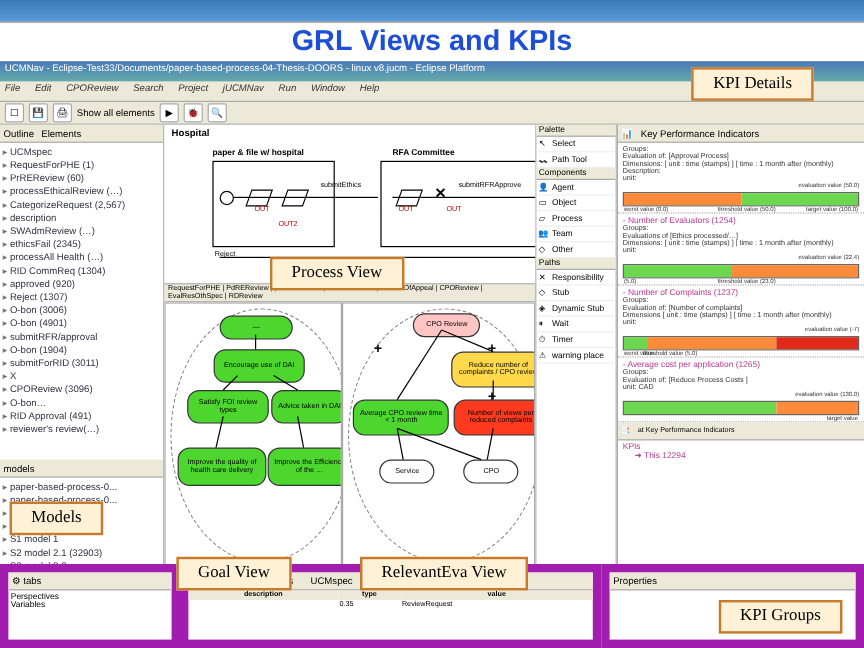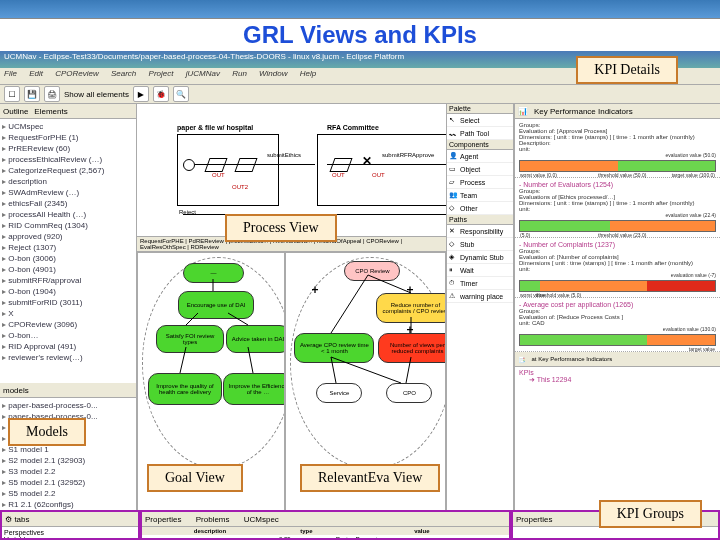--- a/index.html
+++ b/index.html
@@ -189,21 +189,21 @@
     white-space: nowrap;
     color:#000;
   }
   
   .bottom-strip {
     position:absolute;
     left:0; right:0; bottom:0;
     height: 70px;
     display:flex;
   }
-  .bot-pane { background:#fff; border:2px solid #a21caf; font-size:7px; overflow:hidden;margin-top:40px;}
+  .bot-pane { background:#fff; border:7px solid #a21caf; font-size:7px; overflow:hidden;}
 </style>
 </head>
 <body>
 
 <div class="top-bar"></div>
 <div class="title-row">GRL Views and KPIs</div>
 <div class="app-chrome">UCMNav - Eclipse-Test33/Documents/paper-based-process-04-Thesis-DOORS - linux v8.jucm - Eclipse Platform</div>
 <div class="menu-bar">
   <span>File</span>
   <span>Edit</span>
@@ -268,20 +268,21 @@
       <div class="tree-item">S5 model 2.1 (32952)</div>
       <div class="tree-item">S5 model 2.2</div>
       <div class="tree-item">R1 2.1 (62configs)</div>
       <div class="tree-item">R1 2.1 (13183)</div>
       <div class="tree-item">Import Himself… (1462)</div>
     </div>
   </div>
 
   <div class="mid-col">
     <div class="proc-view">
+      <div class="proc-hdr">Hospital</div>
       <div style="position:absolute; left:40px; top:20px; font-size:7px; font-weight:bold">paper &amp; file w/ hospital</div>
       <div style="position:absolute; left:190px; top:20px; font-size:7px; font-weight:bold">RFA Committee</div>
       <div class="proc-box" style="left:40px; top:30px; width:100px; height:70px"></div>
       <div class="proc-box" style="left:180px; top:30px; width:130px; height:70px"></div>
       <div class="proc-ball" style="left:46px; top:55px"></div>
       <div class="proc-stub" style="left:70px; top:54px"></div>
       <div class="proc-stub" style="left:100px; top:54px"></div>
       <div class="proc-conn" style="left:58px; top:60px; width:120px"></div>
       <div style="position:absolute; left:130px; top:48px; font-size:6px">submitEthics</div>
       <div class="proc-stub" style="left:195px; top:54px"></div>

